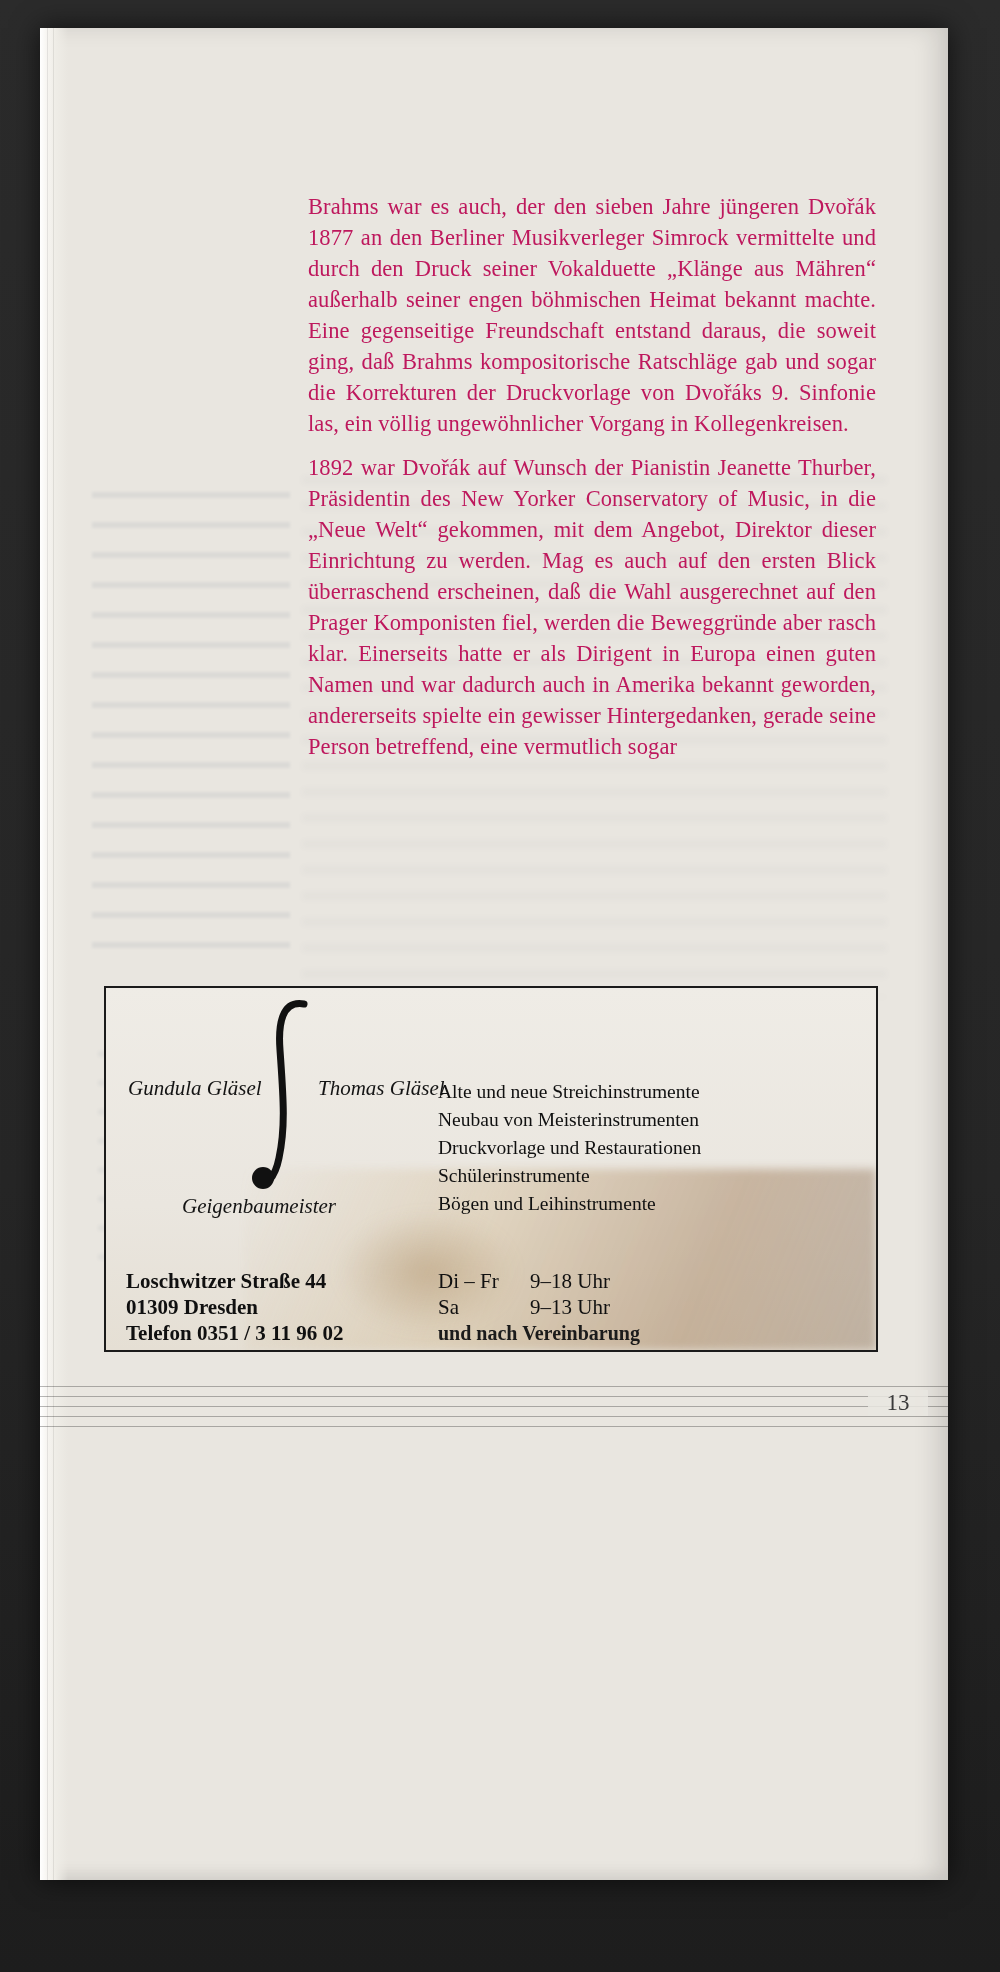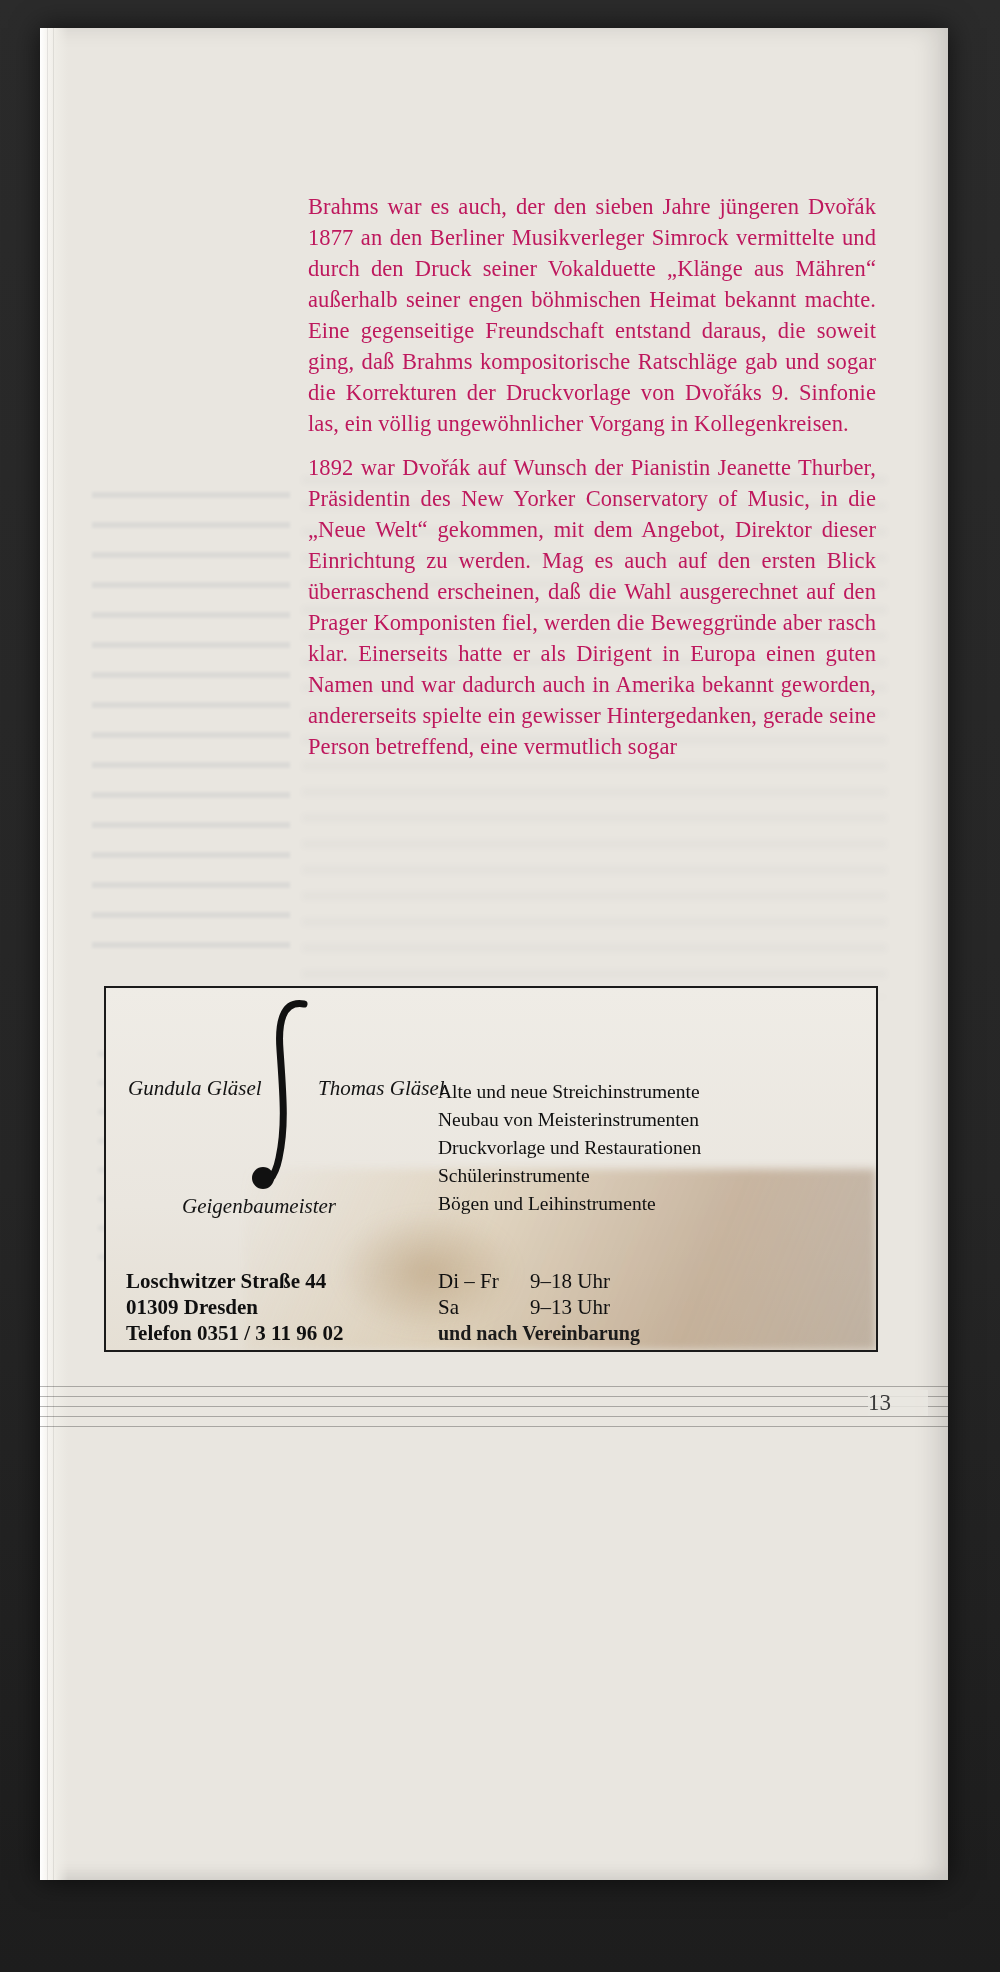--- a/index.html
+++ b/index.html
@@ -45,21 +45,21 @@
   .ad-address{position:absolute;left:20px;top:280px;}
   .ad-address div{font-weight:700;font-size:21px;line-height:26px;color:#101010;white-space:nowrap;}
   .ad-hours{position:absolute;left:332px;top:280px;}
   .ad-hours .row{font-weight:400;font-size:21px;line-height:26px;color:#101010;}
   .ad-hours .hl{display:inline-block;width:92px;}
   .ad-hours .note{font-weight:700;font-size:20px;line-height:26px;color:#1b1b1b;}
 
   
   .staff{position:absolute;left:0;top:1358px;width:908px;height:41px;
       background:repeating-linear-gradient(180deg,rgba(0,0,0,.28) 0 1px,transparent 1px 10px);}
-  .page-number{position:absolute;left:828px;top:1362px;width:60px;text-align:left;font-size:23px;color:#3a3a3a;
+  .page-number{position:absolute;left:828px;top:1362px;width:60px;text-align:center;font-size:23px;color:#3a3a3a;
       background:rgba(233,230,224,.85);}
 
   
   .footer{position:absolute;left:0;top:1888px;width:1000px;height:84px;background:#0c0c0c;font-family:"Liberation Sans",sans-serif;}
   .slub{position:absolute;left:10px;top:10px;width:220px;height:60px;cursor:pointer;}
   .slub-icon{position:absolute;left:0;top:2px;width:26px;height:28px;background:#f2f2f2;
       clip-path:polygon(0 22%,40% 0,40% 14%,100% 14%,100% 100%,0 100%);}
   .slub-name{position:absolute;left:36px;top:-2px;font-size:27px;font-weight:700;letter-spacing:2px;color:#b9b9b9;}
   .slub-tag{position:absolute;left:0px;top:36px;font-size:13px;font-weight:700;color:#f0f0f0;white-space:nowrap;}
   .phil{position:absolute;left:676px;top:10px;width:230px;height:62px;cursor:pointer;}

